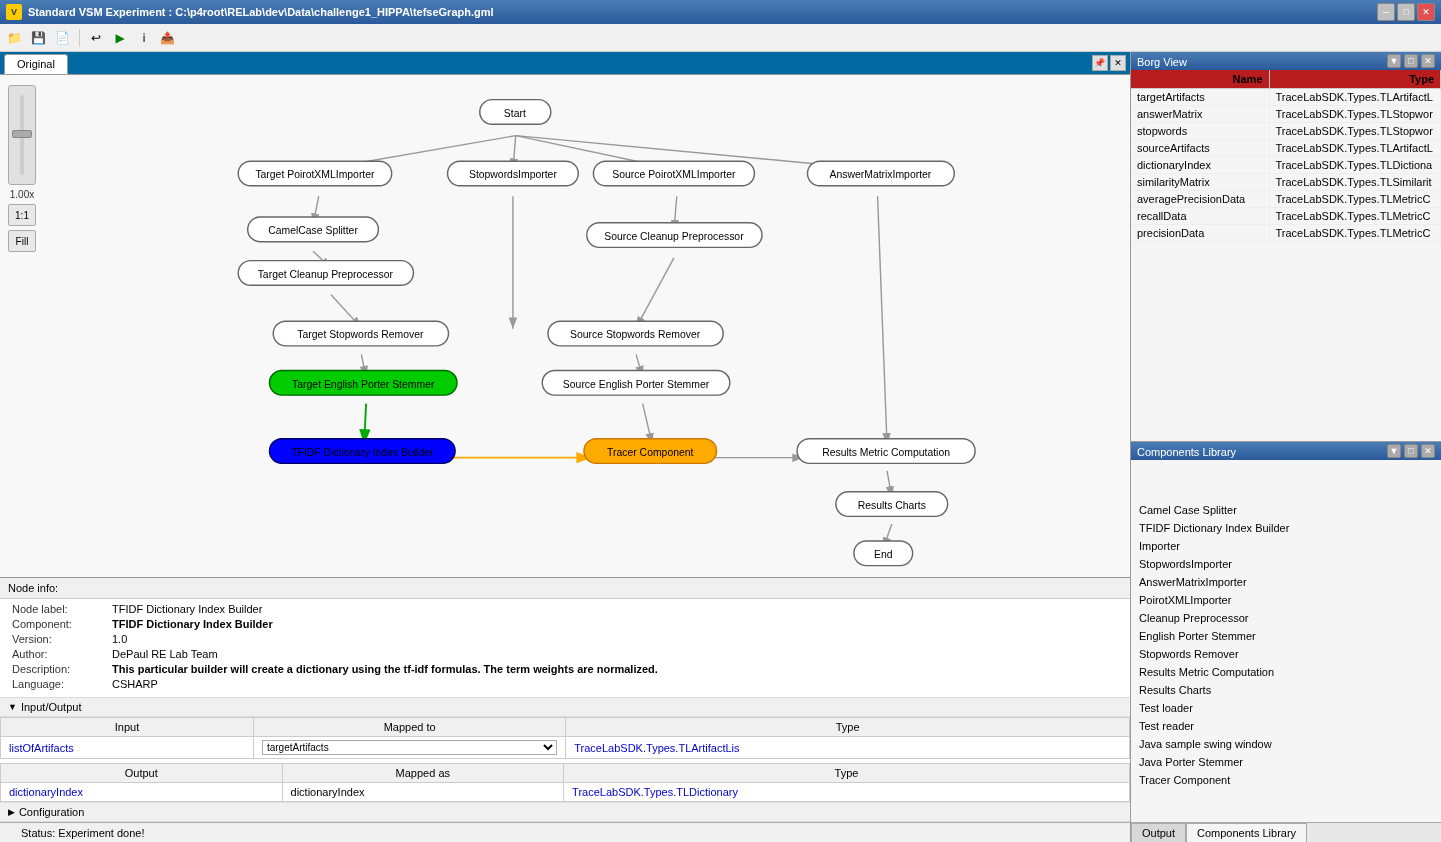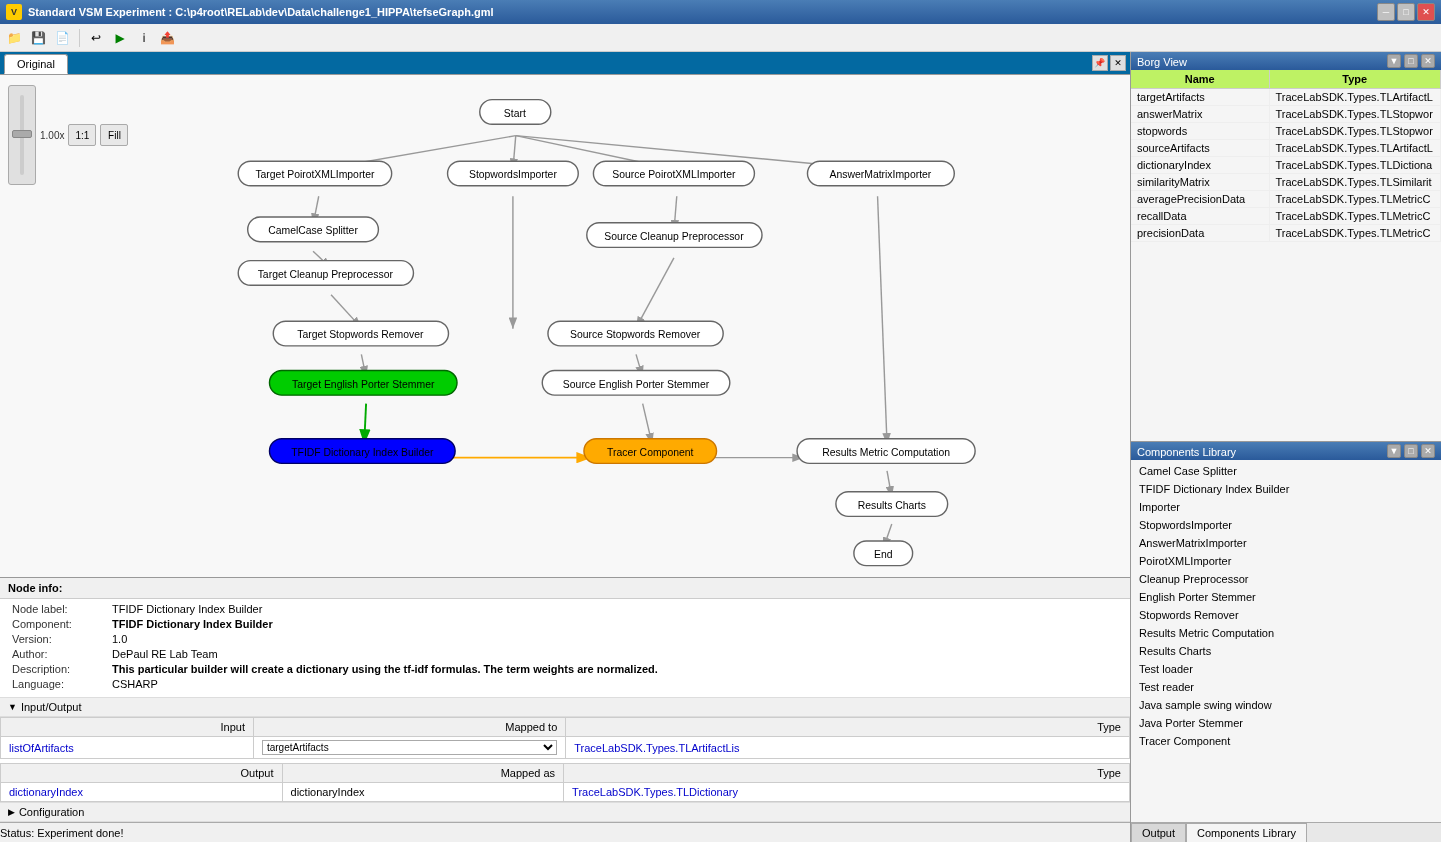--- a/index.html
+++ b/index.html
@@ -82,21 +82,21 @@
       overflow: hidden;
       background: #f8f8f8;
     }
 
     
     .zoom-controls {
       position: absolute;
       left: 8px;
       top: 10px;
       display: flex;
-      flex-direction: row;
+      flex-direction: column;
       align-items: center;
       gap: 4px;
       z-index: 10;
     }
     .zoom-slider-container {
       width: 28px;
       height: 100px;
       background: #e0e0e0;
       border: 1px solid #aaa;
       border-radius: 3px;
@@ -121,43 +121,43 @@
     }
     .node-label { font-size: 11px; font-family: 'Segoe UI', sans-serif; fill: #000; }
 
     
     .bottom-panel {
       border-top: 1px solid #999;
       background: white;
       max-height: 300px;
       overflow-y: auto;
     }
-    .node-info-header { padding: 4px 8px; font-weight: bold; font-size: 11px; background: #f0f0f0; border-bottom: 1px solid #ccc; }
+    .node-info-header { padding: 4px 8px; font-weight: normal; font-size: 11px; background: #f0f0f0; border-bottom: 1px solid #ccc; }
     .node-info-content { padding: 4px 12px; }
     .node-info-row { display: flex; margin-bottom: 3px; font-size: 11px; }
     .node-info-label { width: 100px; color: #333; flex-shrink: 0; font-weight: normal; }
     .node-info-value { color: #000; }
     .node-info-value.bold { font-weight: bold; }
 
     .section-toggle { display: flex; align-items: center; gap: 4px; padding: 3px 8px; background: #f0f0f0; border-top: 1px solid #ddd; border-bottom: 1px solid #ddd; cursor: pointer; font-size: 11px; }
     .toggle-icon { font-size: 9px; }
 
     
     .io-table { width: 100%; border-collapse: collapse; font-size: 11px; margin: 0; }
-    .io-table th { background: #f0f0f0; border: 1px solid #ccc; padding: 3px 8px; text-align: right; font-weight: normal; }
+    .io-table th { background: #f0f0f0; border: 1px solid #ccc; padding: 3px 8px; text-align: center; font-weight: normal; }
     .io-table td { border: 1px solid #ccc; padding: 3px 8px; }
     .io-table td.link { color: #0000cc; }
 
     select.mapped-select { border: 1px solid #aaa; background: white; font-size: 10px; width: 100%; }
 
     
     .status-bar {
       background: #f0f0f0;
       border-top: 1px solid #aaa;
-      padding: 2px 0;
+      padding: 2px 21px;
       font-size: 11px;
       height: 20px;
       display: flex;
       align-items: center;
     }
 
     
     .right-panel {
       width: 310px;
       display: flex;
@@ -179,32 +179,32 @@
       padding: 2px 6px;
       font-size: 11px;
       display: flex;
       align-items: flex-end;
       justify-content: space-between;
     }
     .panel-header-controls { display: flex; gap: 3px; }
     .panel-ctrl { width: 14px; height: 14px; background: #aaa; border: 1px solid #888; border-radius: 2px; cursor: pointer; font-size: 9px; display: flex; align-items: center; justify-content: center; color: white; }
 
     .borg-table { width: 100%; border-collapse: collapse; font-size: 11px; }
-    .borg-table th { background: #bef264; border-bottom: 1px solid #ccc; border-right: 1px solid #ccc; padding: 3px 6px; text-align: center; font-weight: bold; }
+    .borg-table th { background: #b91c1c; border-bottom: 1px solid #ccc; border-right: 1px solid #ccc; padding: 3px 6px; text-align: right; font-weight: bold; }
     .borg-table td { border-bottom: 1px solid #eee; border-right: 1px solid #eee; padding: 2px 6px; white-space: nowrap; overflow: hidden; text-overflow: ellipsis; max-width: 150px; }
     .borg-table tr:nth-child(even) td { background: #f5f5f5; }
     .borg-scroll { overflow-y: auto; flex: 1; }
 
     
     .comp-panel {
       flex: 1;
       display: flex;
       flex-direction: column;
     }
-    .comp-list { overflow-y: auto; flex: 1; padding: 2px 0; }
+    .comp-list { overflow-y: auto; flex: 1; padding: 2px 0; margin-top: 39px; }
     .comp-item { padding: 3px 8px; cursor: pointer; font-size: 11px; }
 
     
     .bottom-tabs {
       display: flex;
       border-top: 1px solid #aaa;
       background: #e8e8e8;
     }
     .bottom-tab {
       padding: 3px 10px;

